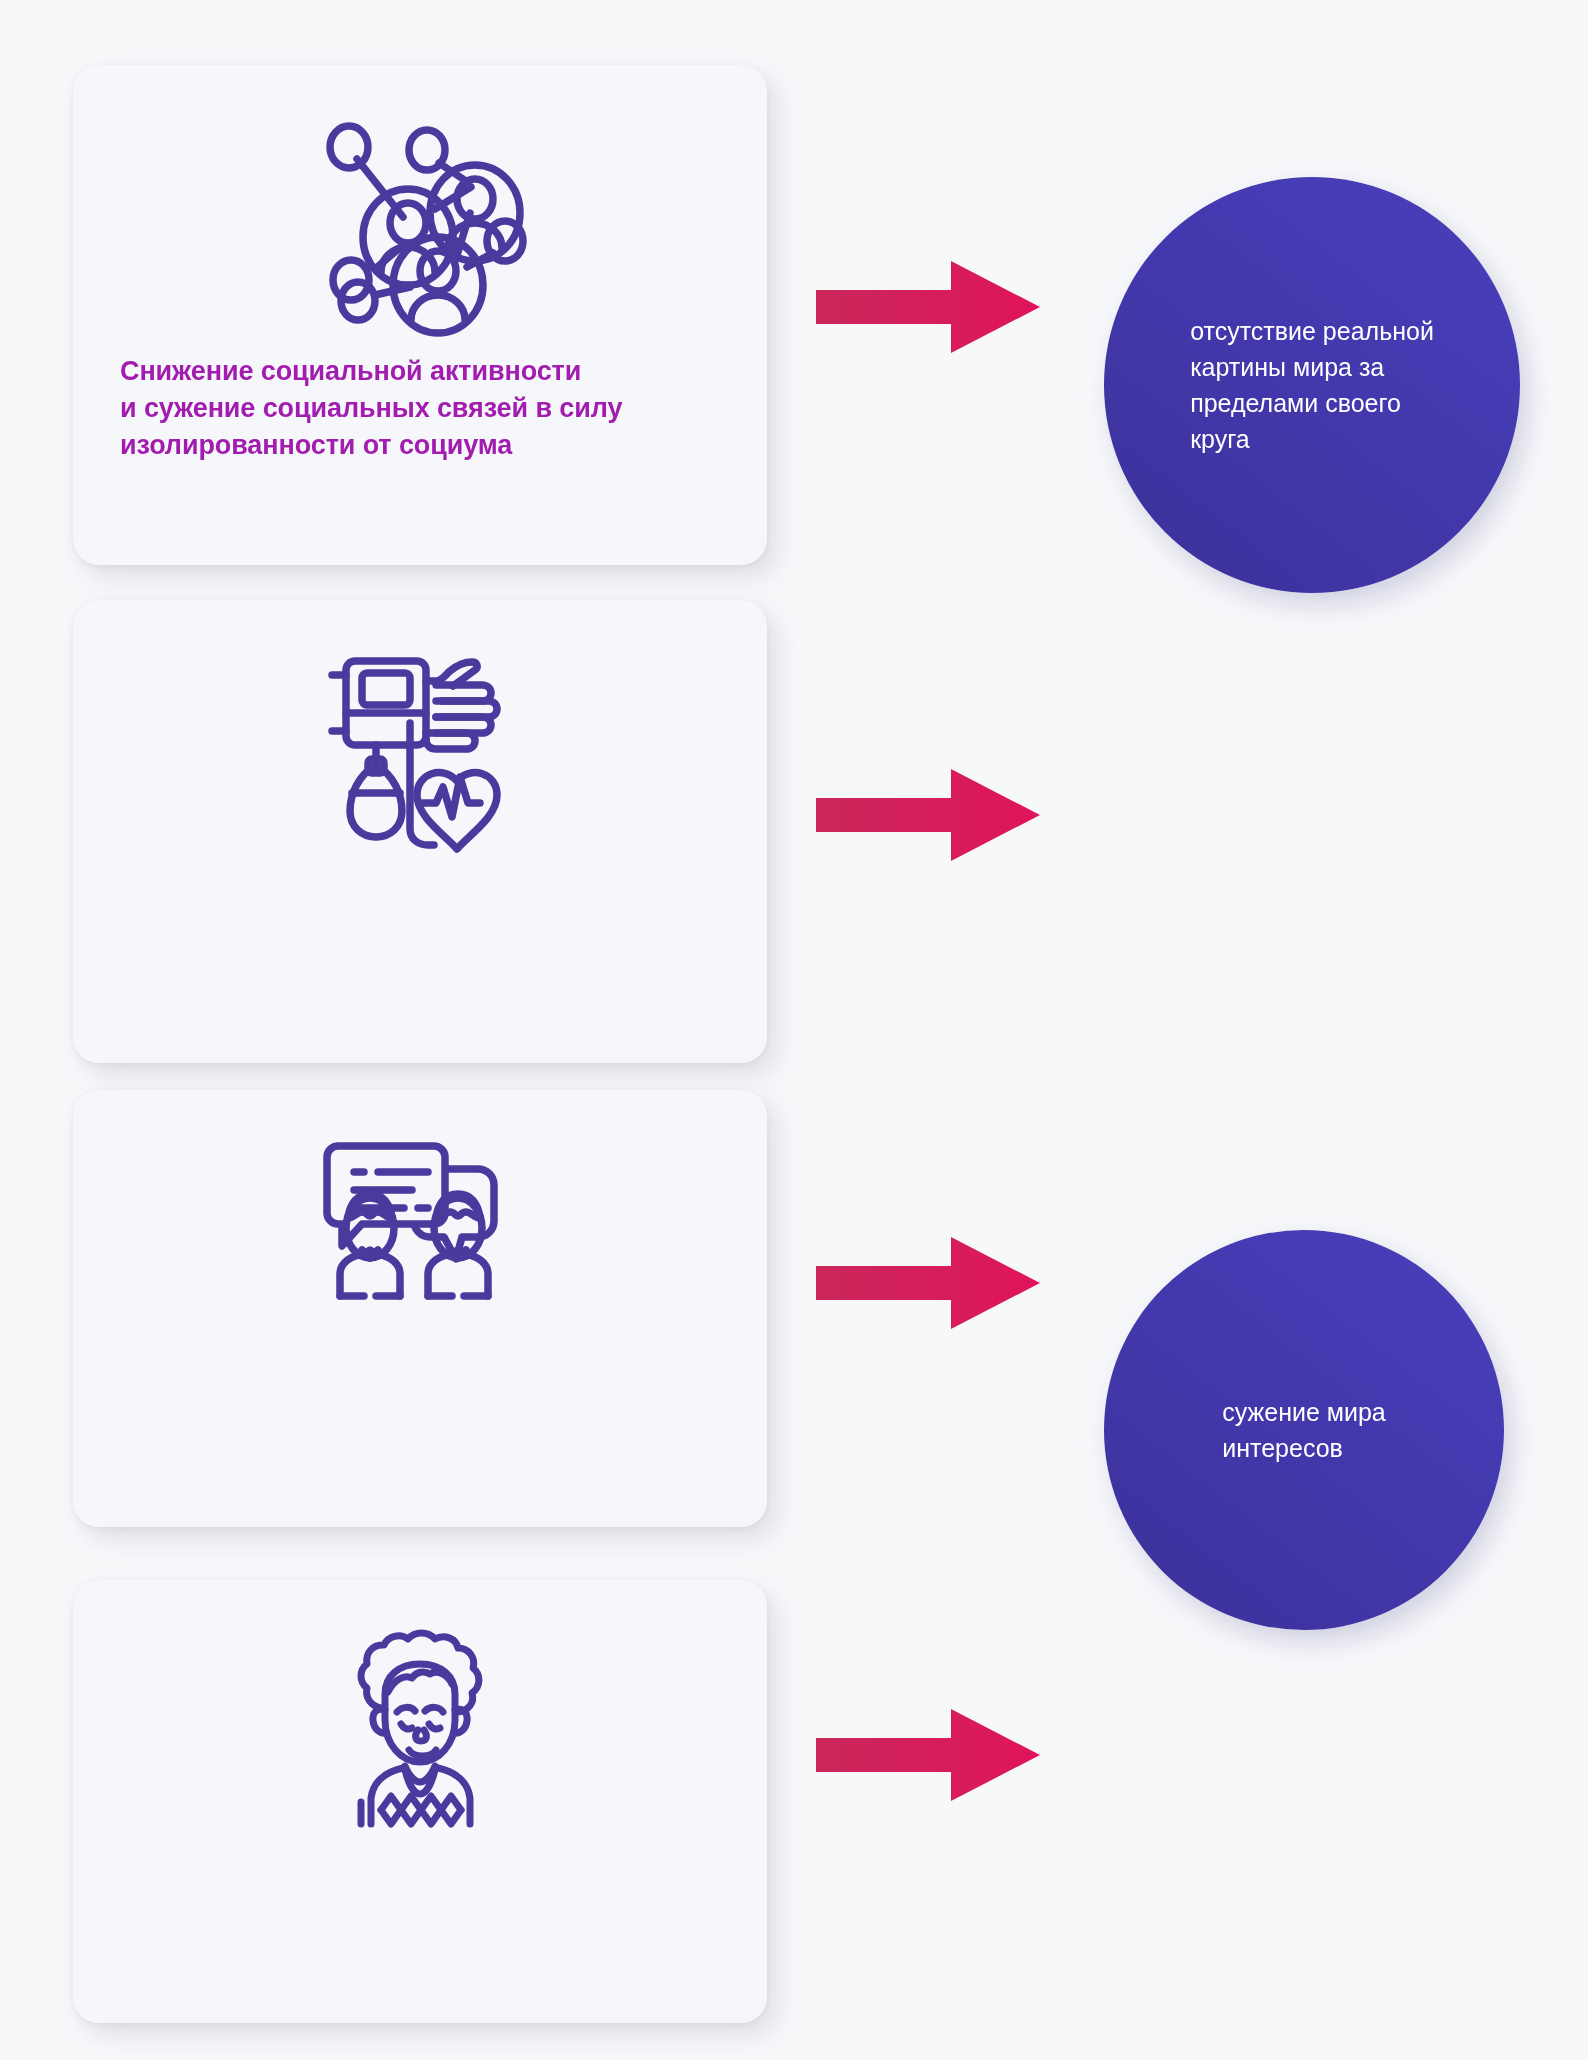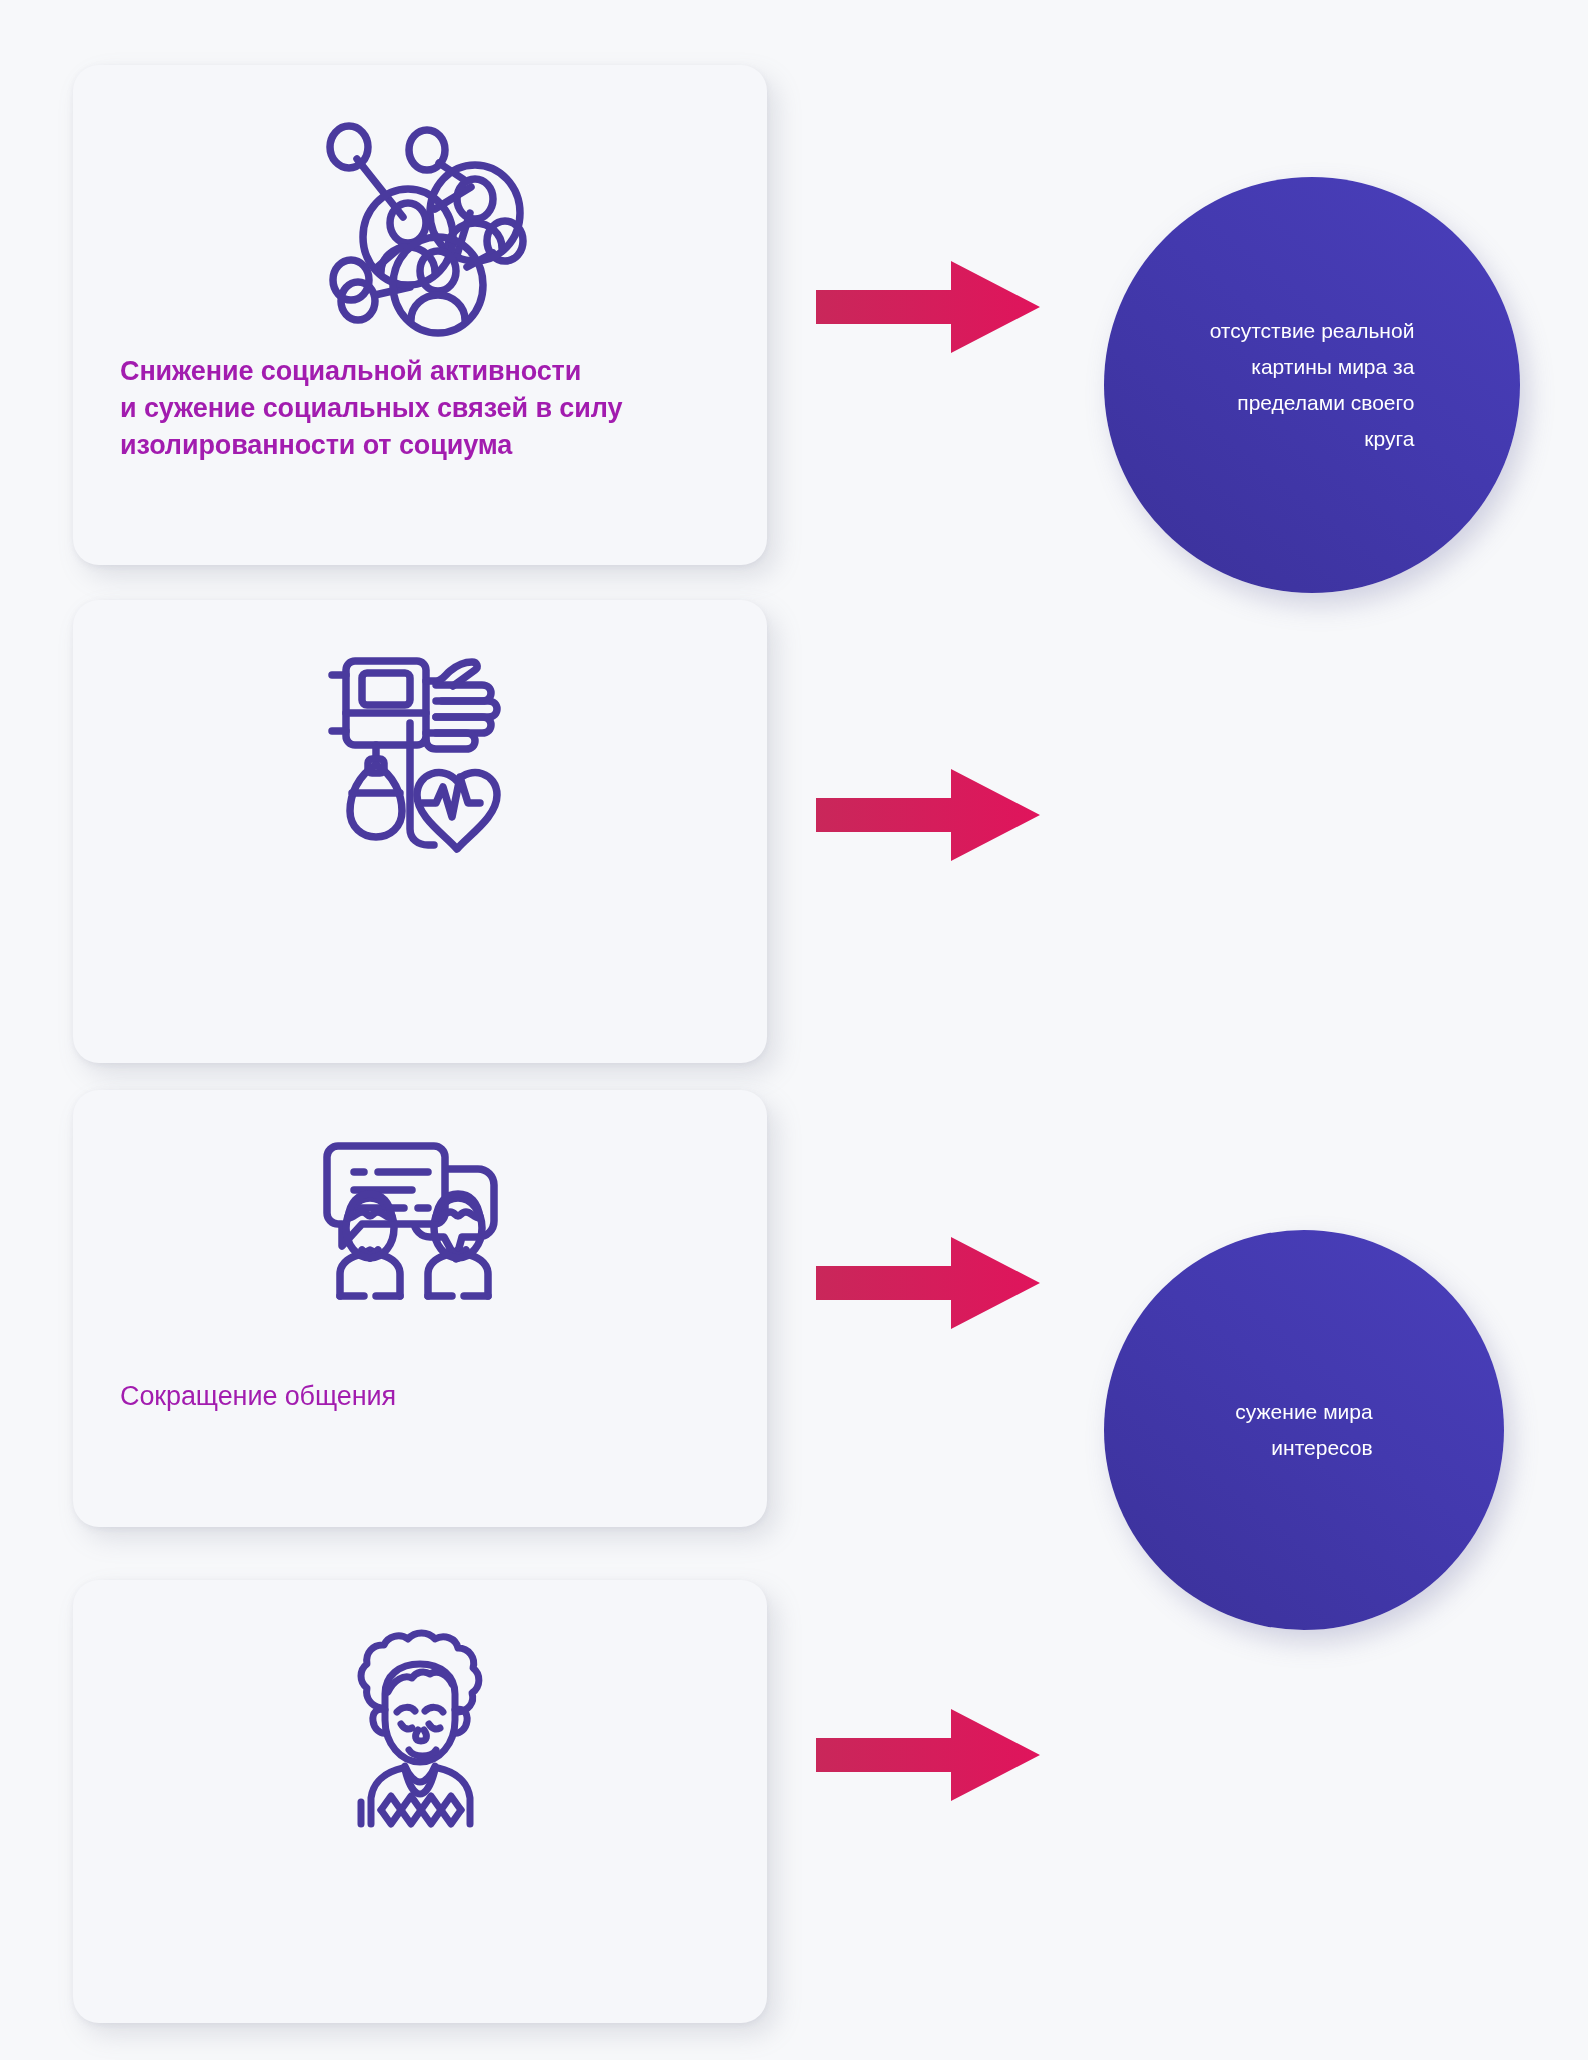--- a/index.html
+++ b/index.html
@@ -107,22 +107,22 @@
     border-radius: 50%;
     background: linear-gradient(218deg, #4a3fbb 0%, #4339ae 45%, #3b3199 100%);
     box-shadow: 8px 12px 26px rgba(110,110,160,0.28);
     display: flex;
     align-items: center;
     justify-content: center;
     box-sizing: border-box;
   }
   .circle-label {
     color: #ffffff;
-    text-align: right;
-    font-size: 21px;
+    text-align: left;
+    font-size: 25px;
     line-height: 36px;
     font-weight: 400;
     white-space: pre-line;
     padding: 0 34px;
   }
   .circle.c0 { left: 1104px; top: 112px; width: 416px; height: 416px; }
   .circle.c1 { left: 1104px;  top: 630px; width: 400px; height: 400px; }
 </style>
 </head>
 <body>
@@ -267,21 +267,20 @@
 
           <path d="M108 160 v-22 c0 -12 12 -18 22 -20 l8 -4 l8 4 c10 2 22 8 22 20 v22"></path>
           <line x1="108" y1="160" x2="132" y2="160"></line>
           <line x1="144" y1="160" x2="168" y2="160"></line>
           <path d="M130 114 l8 8 l8 -8"></path>
           <ellipse cx="138" cy="92" rx="24" ry="30"></ellipse>
           <path d="M116 82 c2 -16 10 -24 22 -24 c12 0 20 8 22 24
                    c-6 0 -9 -6 -14 -6 c-5 0 -5 4 -8 4 c-3 0 -3 -4 -8 -4 c-5 0 -8 6 -14 6 Z"></path>
         </svg>
       </div>
-      <div class="card-label normal l3">Сокращение общения</div>
     </div>
 
     <div class="arrow a2">
       <svg viewBox="0 0 224 100" preserveAspectRatio="none">
         <defs>
           <linearGradient id="ag2" x1="0" y1="0" x2="1" y2="0">
             <stop offset="0" stop-color="#c9275a"></stop>
             <stop offset="1" stop-color="#e0145c"></stop>
           </linearGradient>
         </defs>

